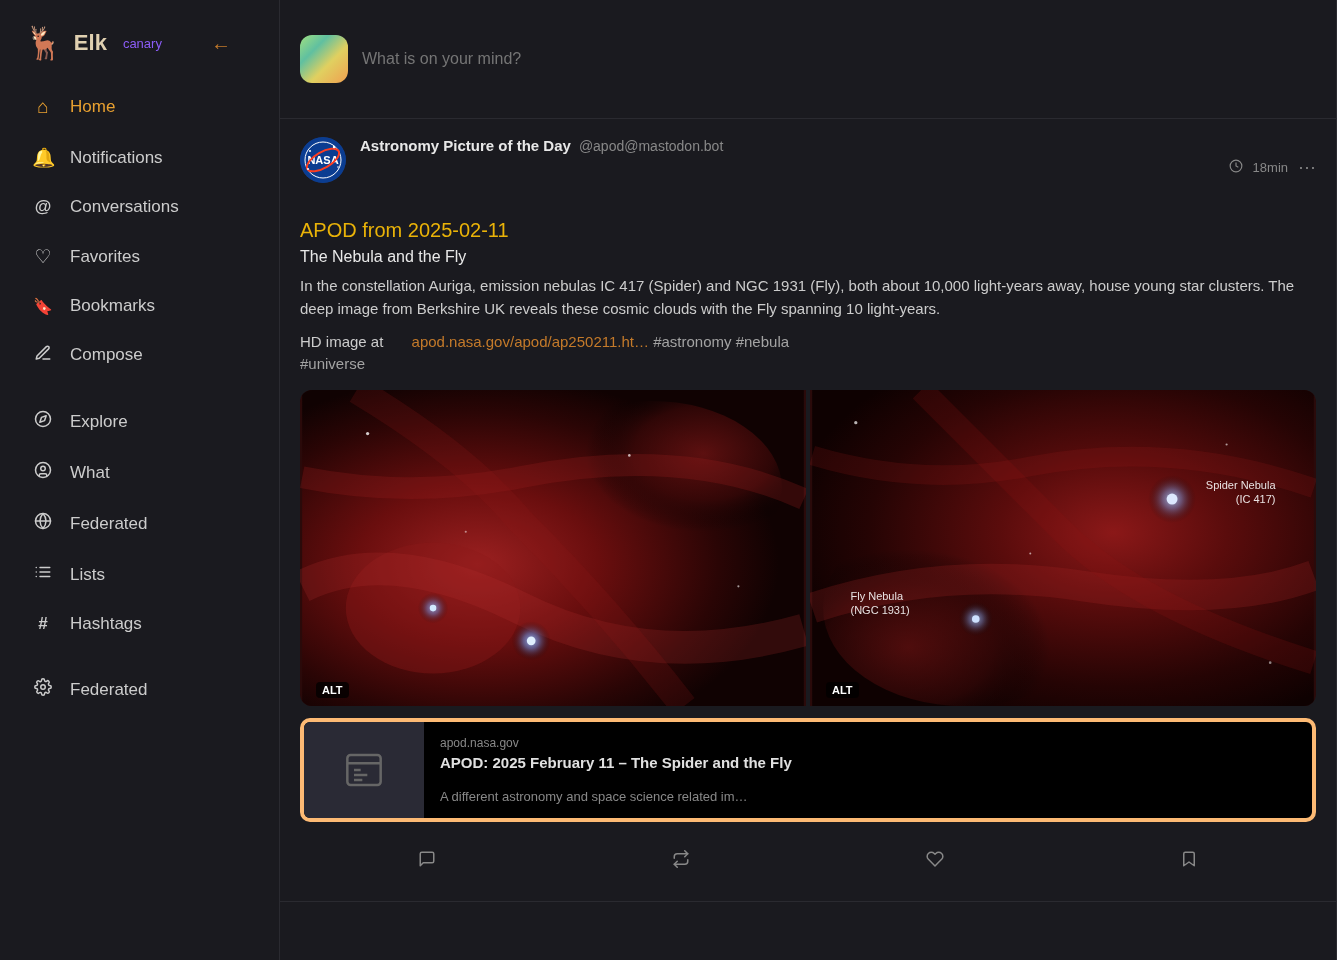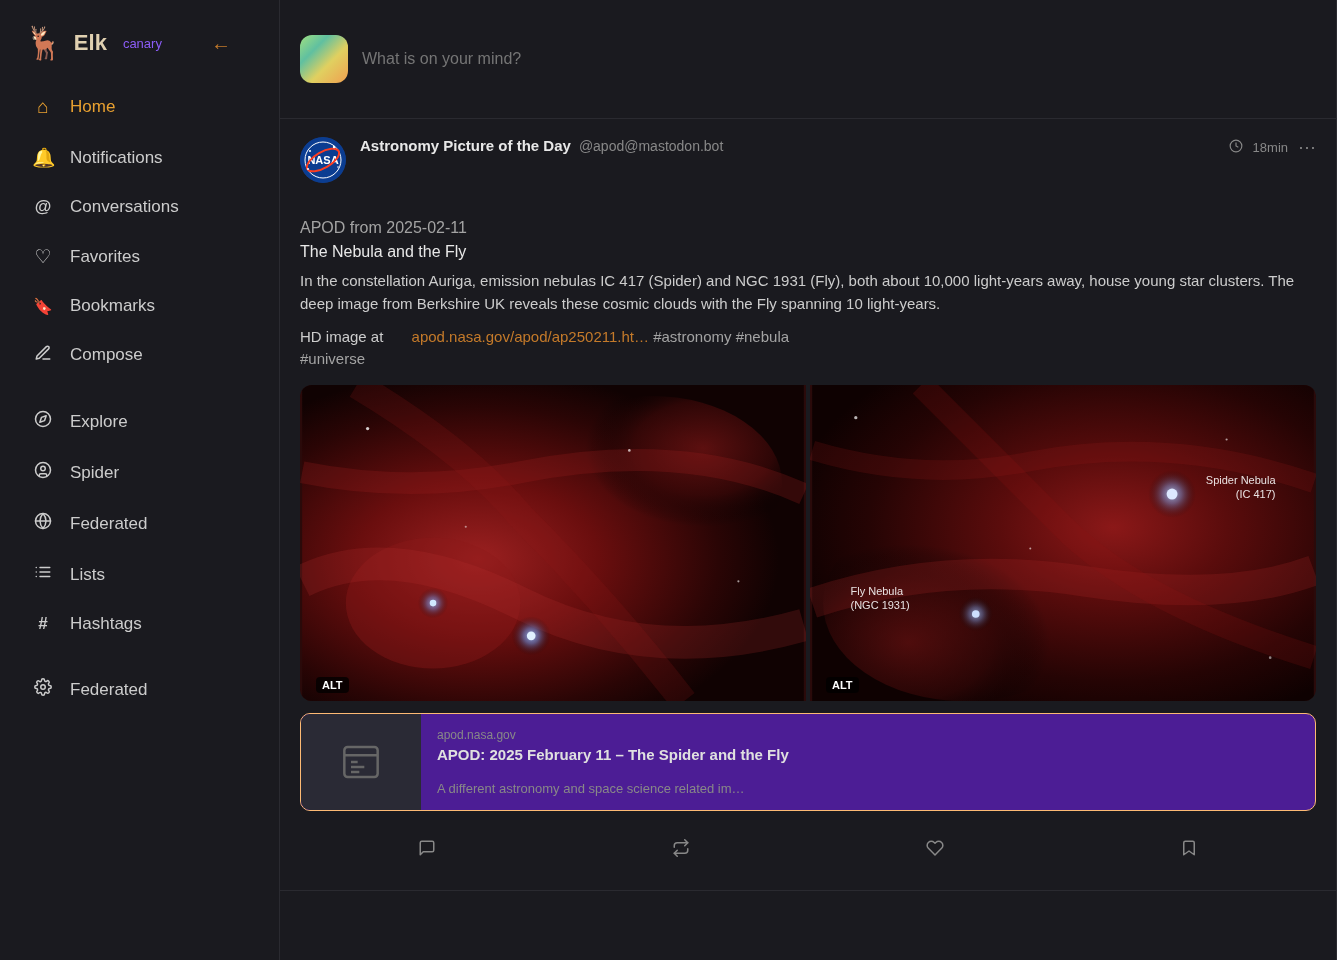--- a/index.html
+++ b/index.html
@@ -161,34 +161,35 @@
       color: #888;
       font-size: 14px;
     }
     .post-time-area {
       margin-left: auto;
       display: flex;
       align-items: center;
       gap: 10px;
       color: #888;
       font-size: 13px;
+      margin-top: 20px;
     }
     .post-time-icon {
       font-size: 14px;
     }
     .more-btn {
       background: none;
       border: none;
       color: #888;
       font-size: 18px;
       cursor: pointer;
     }
     .post-date {
-      font-size: 16px;
-      color: #a3a3a3;
+      font-size: 20px;
+      color: #eab308;
       margin-bottom: 6px;
       margin-top: 36px;
     }
     .post-title {
       font-size: 16px;
       color: #e8e8e8;
       font-weight: 500;
       margin-bottom: 8px;
     }
     .post-body {
@@ -240,26 +241,26 @@
     }
 
     
     .nebula-canvas {
       width: 100%;
       height: 100%;
     }
 
     
     .link-preview {
-      border: 1px solid #fdba74;
+      border: 4px solid #fdba74;
       border-radius: 10px;
       overflow: hidden;
       display: flex;
       margin-bottom: 16px;
-      background: #4c1d95;
+      background: #000000;
     }
     .link-preview-img {
       width: 120px;
       min-width: 120px;
       background: #2a2a35;
       display: flex;
       align-items: center;
       justify-content: center;
       color: #666;
       font-size: 32px;
@@ -372,21 +373,21 @@
   </a>
 
   <a class="nav-item">
     <span class="nav-icon">
       <svg width="18" height="18" viewBox="0 0 24 24" fill="none" stroke="currentColor" stroke-width="2" stroke-linecap="round" stroke-linejoin="round">
           <circle cx="12" cy="12" r="10"></circle>
           <circle cx="12" cy="10" r="3"></circle>
           <path d="M7 20.662V19a2 2 0 0 1 2-2h6a2 2 0 0 1 2 2v1.662"></path>
         </svg>
     </span>
-    <span class="nav-label">Spider</span>
+    <span class="nav-label">What</span>
   </a>
 
   <a class="nav-item">
     <span class="nav-icon">
       <svg width="18" height="18" viewBox="0 0 24 24" fill="none" stroke="currentColor" stroke-width="2" stroke-linecap="round" stroke-linejoin="round">
           <circle cx="12" cy="12" r="10"></circle>
           <line x1="2" y1="12" x2="22" y2="12"></line>
           <path d="M12 2a15.3 15.3 0 0 1 4 10 15.3 15.3 0 0 1-4 10 15.3 15.3 0 0 1-4-10 15.3 15.3 0 0 1 4-10z"></path>
         </svg>
     </span>

